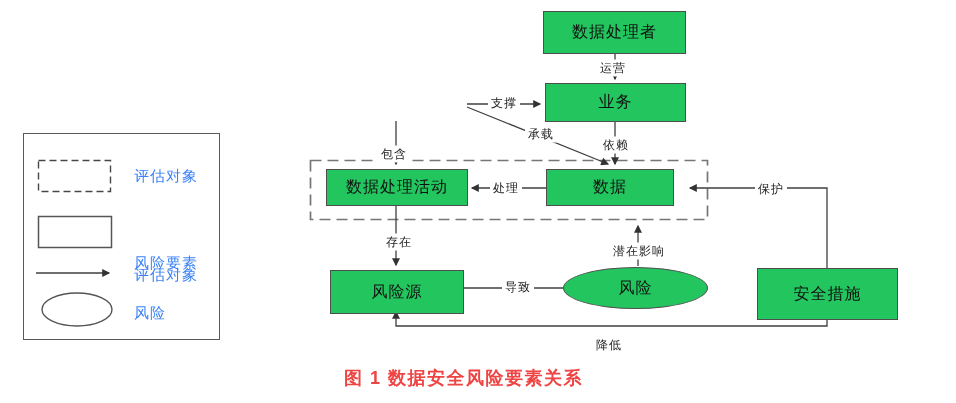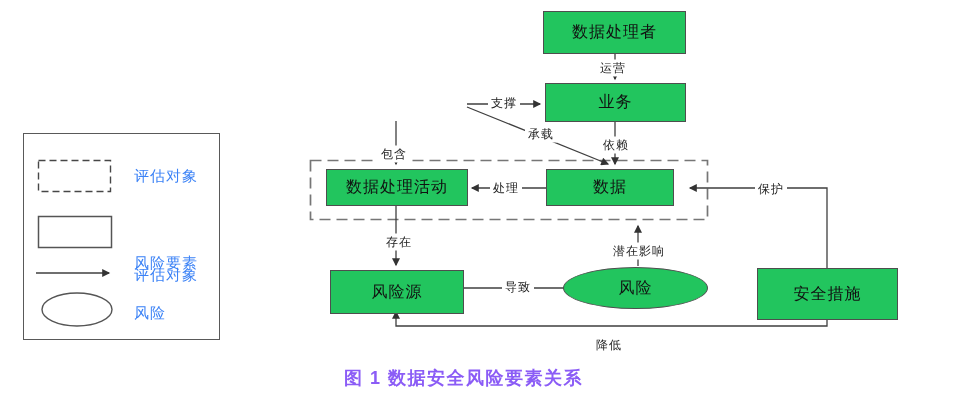--- a/index.html
+++ b/index.html
@@ -55,21 +55,21 @@
     font-size: 15px;
     color: #3b82f6;
     letter-spacing: 1px;
     white-space: nowrap;
   }
   .caption {
     position: absolute;
     left: 344px; top: 366px;
     font-size: 18px;
     font-weight: bold;
-    color: #8b5cf6;
+    color: #ef4444;
     letter-spacing: 1.5px;
     white-space: nowrap;
   }
 </style>
 </head>
 <body>
 
 <div class="stage">
 
   <svg class="connectors" viewBox="0 0 956 403" aria-hidden="true">

